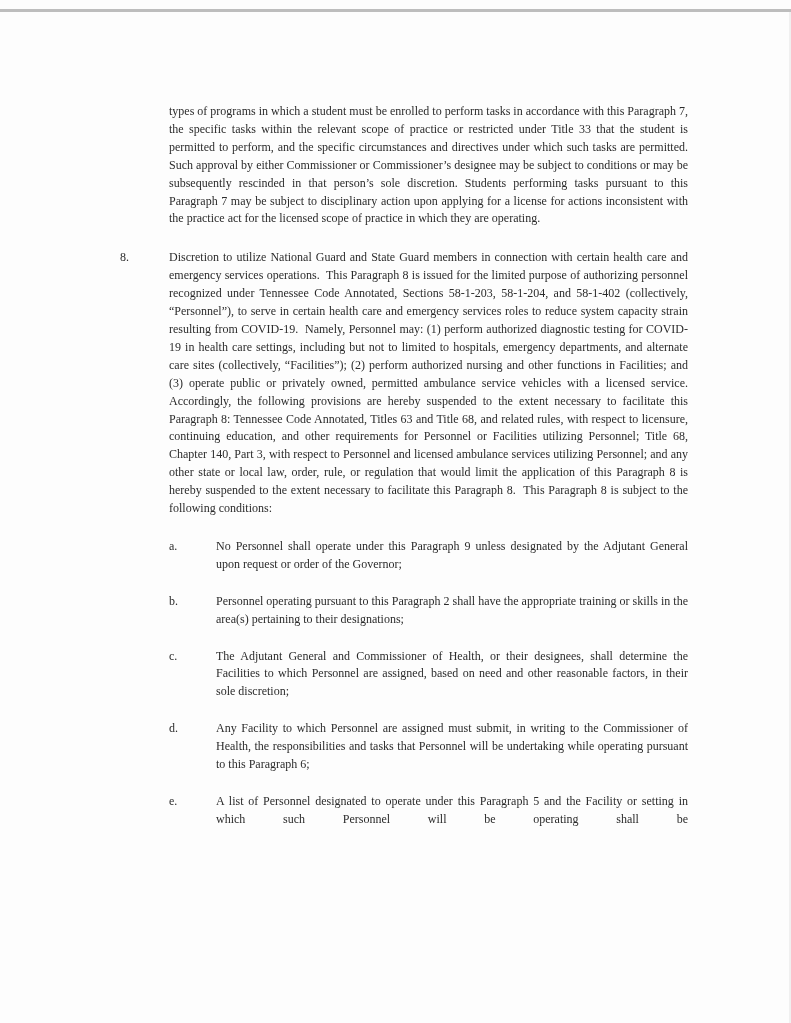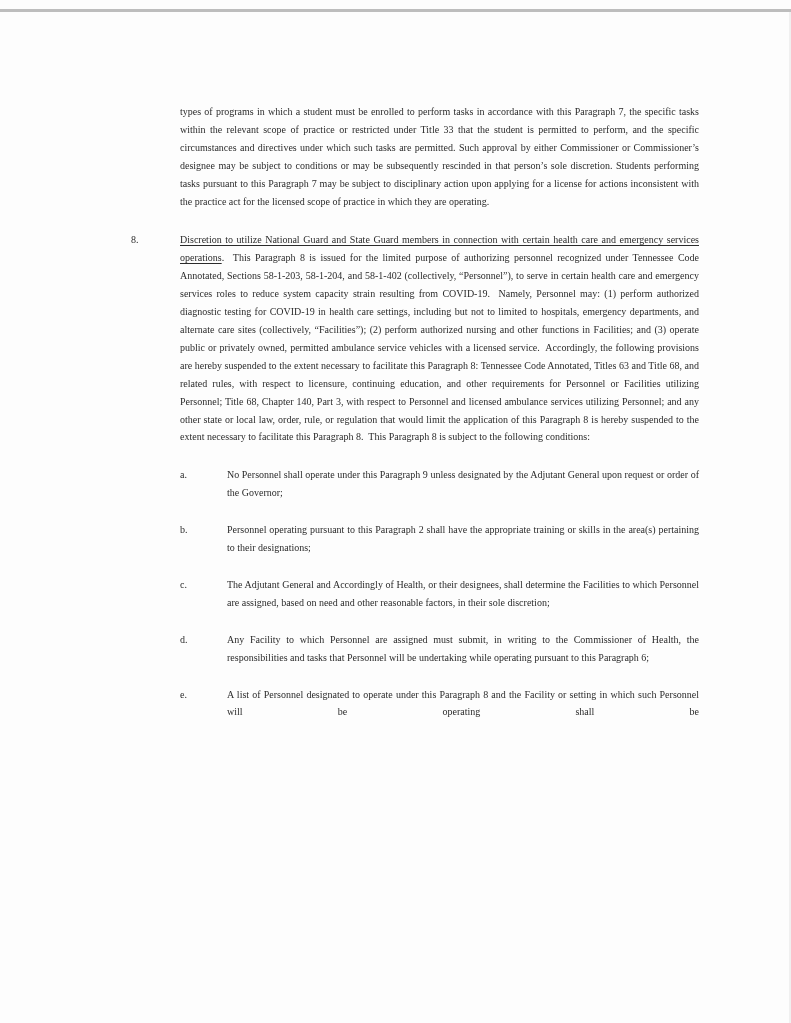--- a/index.html
+++ b/index.html
@@ -15,27 +15,27 @@
   }
   .page {
     position: absolute; left: 0; top: 12px; width: 791px; height: 1011px;
     background: #fdfdfd;
   }
   .right-edge {
     position: absolute; right: 0; top: 12px; width: 2px; height: 1011px;
     background: #f0f0f0;
   }
   .content {
-    position: absolute; left: 180px; top: 103px; width: 519px;
-    font-size: 10px; line-height: 17.9px;
+    position: absolute; left: 169px; top: 103px; width: 519px;
+    font-size: 12px; line-height: 17.9px;
   }
   p { margin: 0; text-align: justify; text-align-last: left; }
   .para8 { position: relative; margin-top: 21px; }
   .para-num { position: absolute; left: -49px; top: 0; }
-  .heading { text-decoration: underline; text-decoration-thickness: 1px; text-underline-offset: 2px; }
+  .heading { text-decoration-thickness: 1px; text-underline-offset: 2px; }
   .list { margin-top: 20px; }
   .item { position: relative; padding-left: 47px; margin-bottom: 19px; }
   .item .lbl { position: absolute; left: 0; top: 0; }
   .item p { text-align: justify; }
 </style>
 </head>
 <body>
 
 <div class="top-rule"></div>
 <div class="page"></div>
@@ -52,25 +52,25 @@
       <div class="item">
         <span class="lbl">a.</span>
         <p>No Personnel shall operate under this Paragraph 9 unless designated by the Adjutant General upon request or order of the Governor;</p>
       </div>
       <div class="item">
         <span class="lbl">b.</span>
         <p>Personnel operating pursuant to this Paragraph 2 shall have the appropriate training or skills in the area(s) pertaining to their designations;</p>
       </div>
       <div class="item">
         <span class="lbl">c.</span>
-        <p>The Adjutant General and Accordingly of Health, or their designees, shall determine the Facilities to which Personnel are assigned, based on need and other reasonable factors, in their sole discretion;</p>
+        <p>The Adjutant General and Commissioner of Health, or their designees, shall determine the Facilities to which Personnel are assigned, based on need and other reasonable factors, in their sole discretion;</p>
       </div>
       <div class="item">
         <span class="lbl">d.</span>
         <p>Any Facility to which Personnel are assigned must submit, in writing to the Commissioner of Health, the responsibilities and tasks that Personnel will be undertaking while operating pursuant to this Paragraph 6;</p>
       </div>
       <div class="item">
         <span class="lbl">e.</span>
-        <p style="text-align-last: justify;">A list of Personnel designated to operate under this Paragraph 8 and the Facility or setting in which such Personnel will be operating shall be</p>
+        <p style="text-align-last: justify;">A list of Personnel designated to operate under this Paragraph 5 and the Facility or setting in which such Personnel will be operating shall be</p>
       </div>
     </div>
   </div>
 </div>
 
 </body></html>

